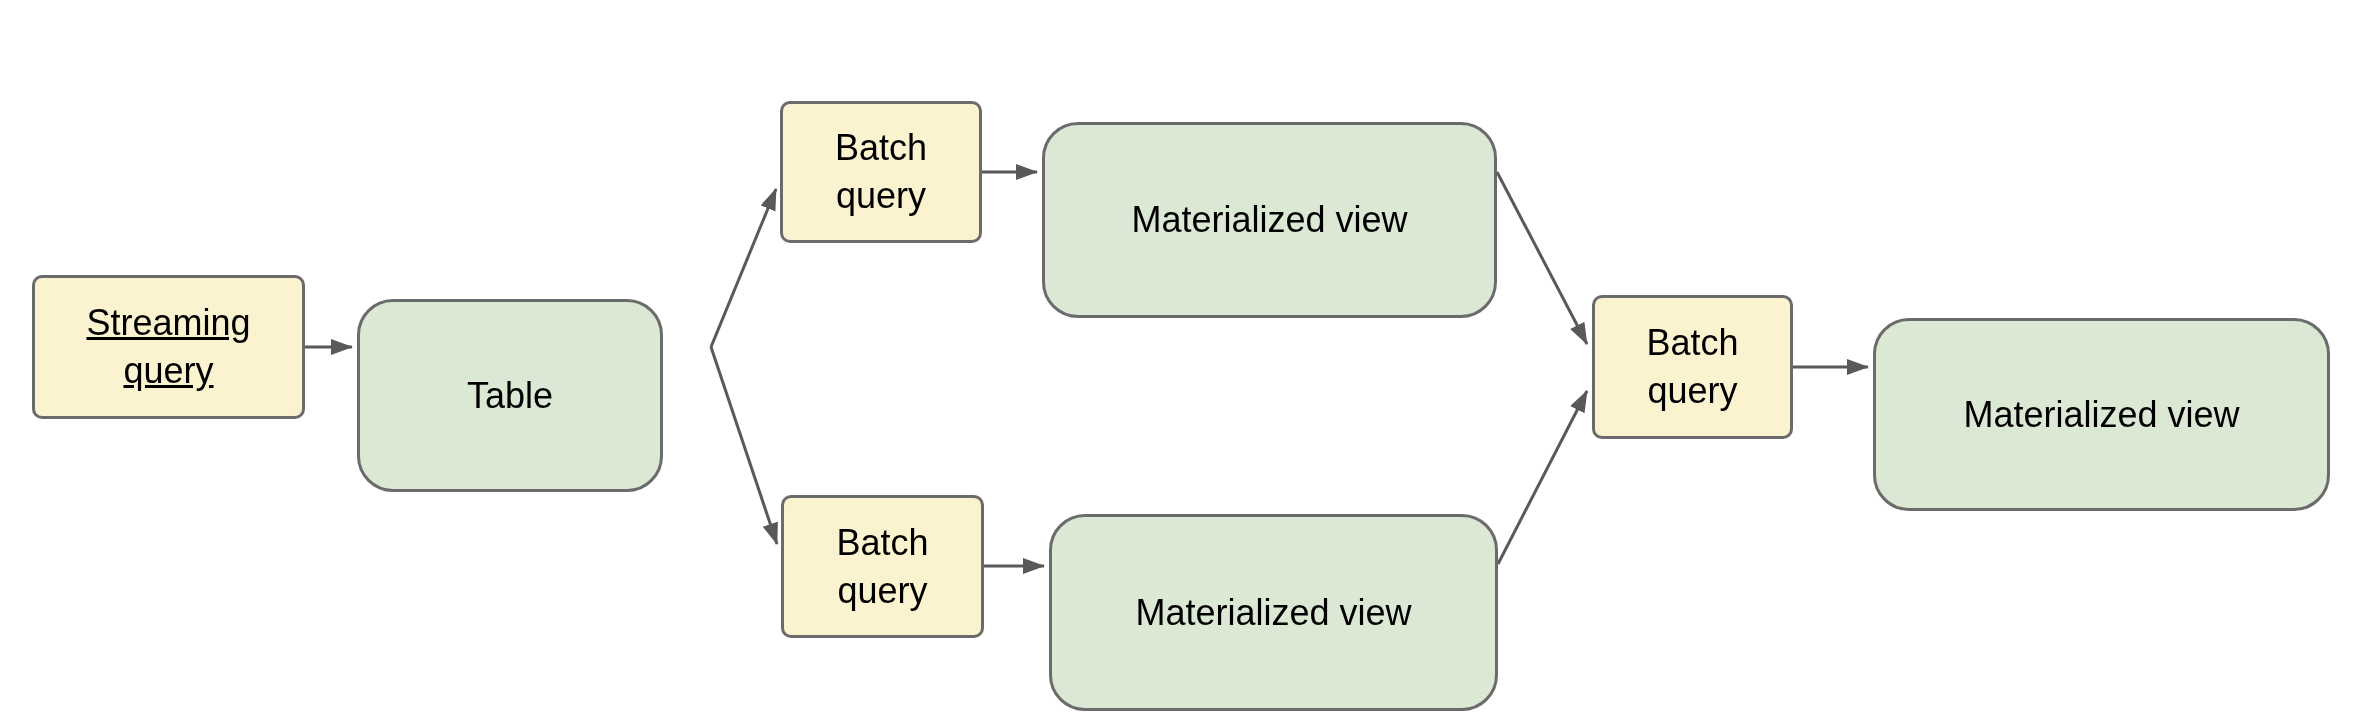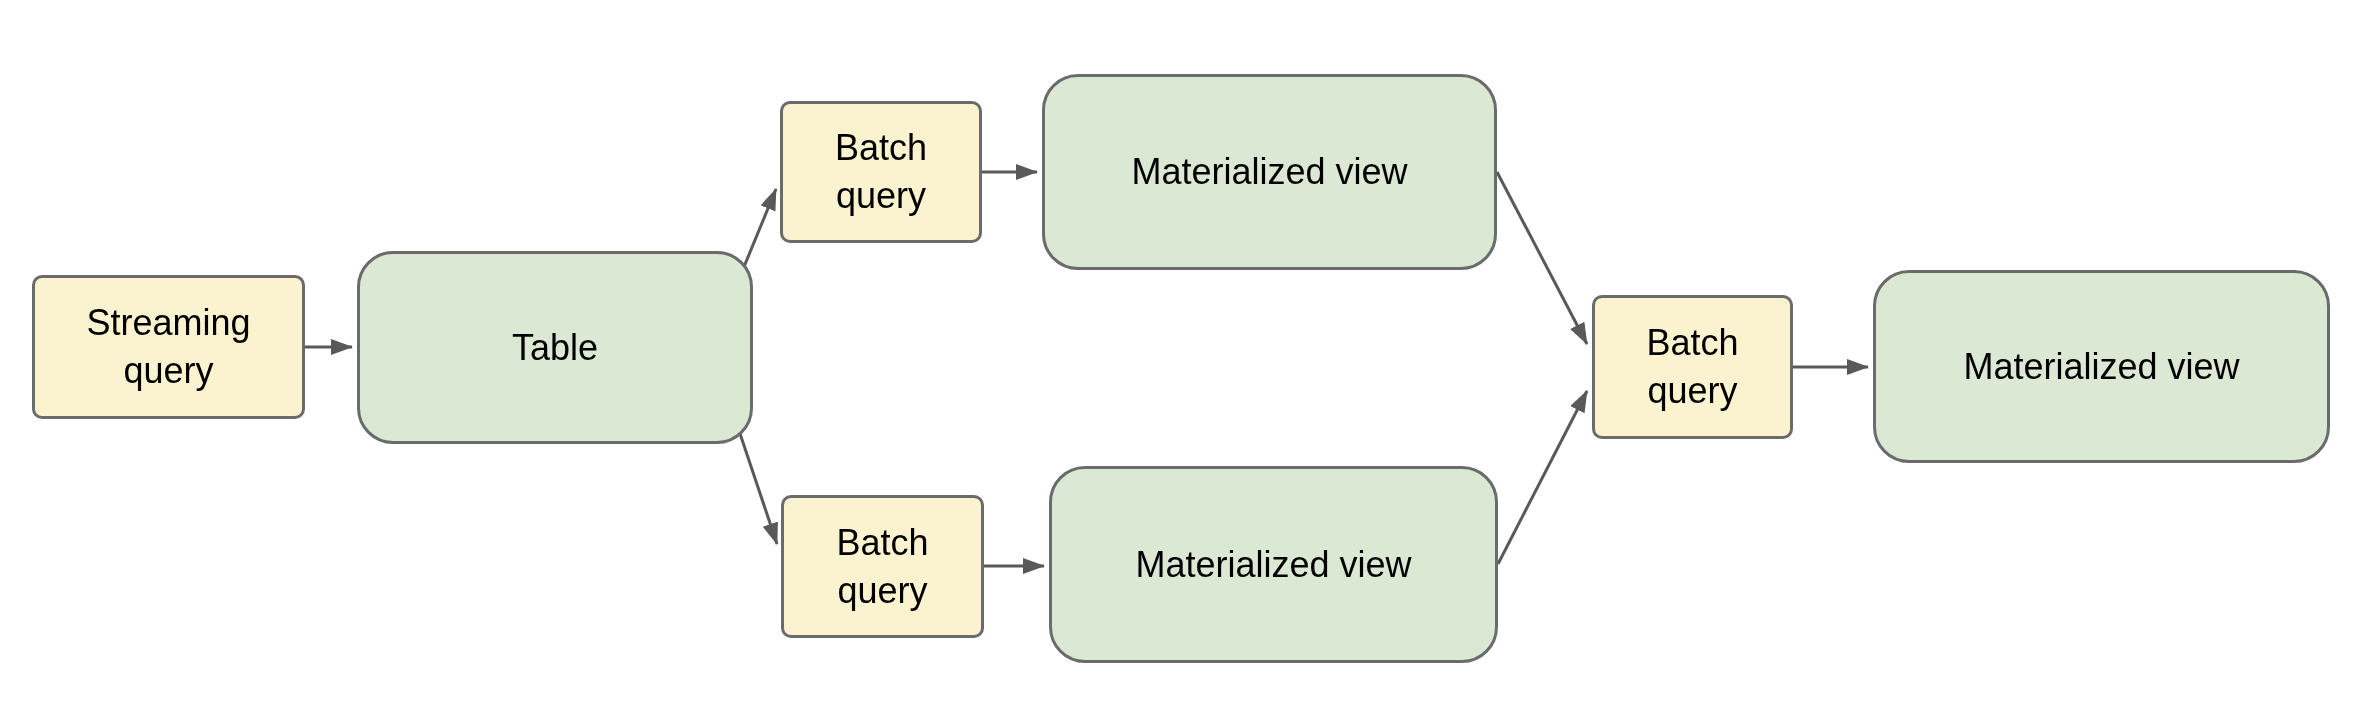--- a/index.html
+++ b/index.html
@@ -36,20 +36,21 @@
   }
   .node.query {
     background: var(--query-fill, #fbf2cf);
     border: 3px solid var(--node-border, #6b6b6b);
     border-radius: 10px;
   }
   .node.green {
     background: var(--green-fill, #dbe8d4);
     border: 3px solid var(--node-border, #6b6b6b);
     border-radius: 36px;
+    margin-top: 48px;
   }
   .lbl { display: inline-block; }
   .lbl.w210 { max-width: 212px; }
   .lbl.w150 { max-width: 152px; }
   .lbl.nowrap { white-space: nowrap; }
 </style>
 </head>
 <body>
 
 <div id="canvas" style="--bg: #ffffff; --query-fill: #fbf2cf; --green-fill: #dbe8d4; --node-border: #6b6b6b; --text: #000000;">
@@ -65,25 +66,25 @@
       <line x1="711" y1="347" x2="776" y2="189" marker-end="url(#arrowhead)" stroke="#595959"></line>
       <line x1="711" y1="347" x2="777" y2="544" marker-end="url(#arrowhead)" stroke="#595959"></line>
       <line x1="982" y1="172" x2="1037" y2="172" marker-end="url(#arrowhead)" stroke="#595959"></line>
       <line x1="984" y1="566" x2="1044" y2="566" marker-end="url(#arrowhead)" stroke="#595959"></line>
       <line x1="1497" y1="172" x2="1587" y2="344" marker-end="url(#arrowhead)" stroke="#595959"></line>
       <line x1="1498" y1="564" x2="1587" y2="391" marker-end="url(#arrowhead)" stroke="#595959"></line>
       <line x1="1793" y1="367" x2="1868" y2="367" marker-end="url(#arrowhead)" stroke="#595959"></line>
     </g>
   </svg>
 
-  <div class="node query" style="left:32px; top:275px; width:273px; height:144px;">
+  <div class="node query" style="left:32px; top:275px; width:273px; height:144px;text-decoration:underline;">
     <span class="lbl w210">Streaming query</span>
   </div>
 
-  <div class="node green" style="left:357px; top:251px; width:396px; height:193px;">
+  <div class="node green" style="left:357px; top:251px; width:306px; height:193px;">
     <span class="lbl nowrap">Table</span>
   </div>
 
   <div class="node query" style="left:780px; top:101px; width:202px; height:142px;">
     <span class="lbl w150">Batch query</span>
   </div>
 
   <div class="node green" style="left:1042px; top:74px; width:455px; height:196px;">
     <span class="lbl nowrap">Materialized view</span>
   </div>

